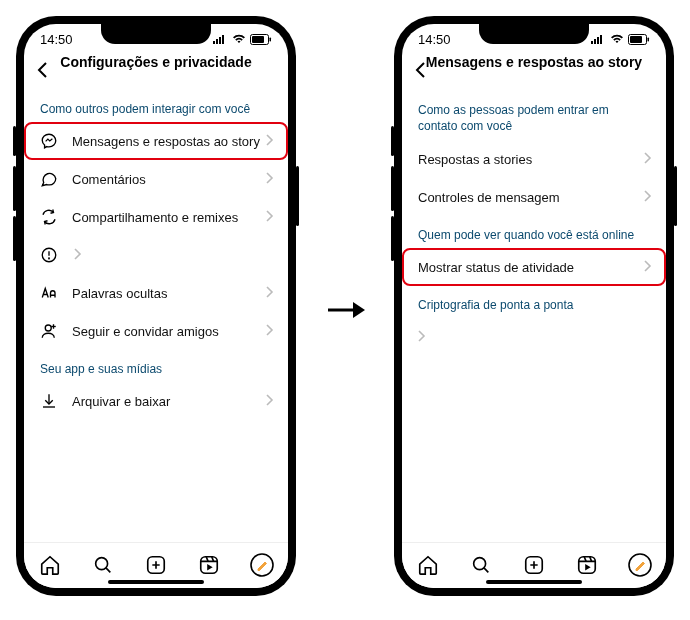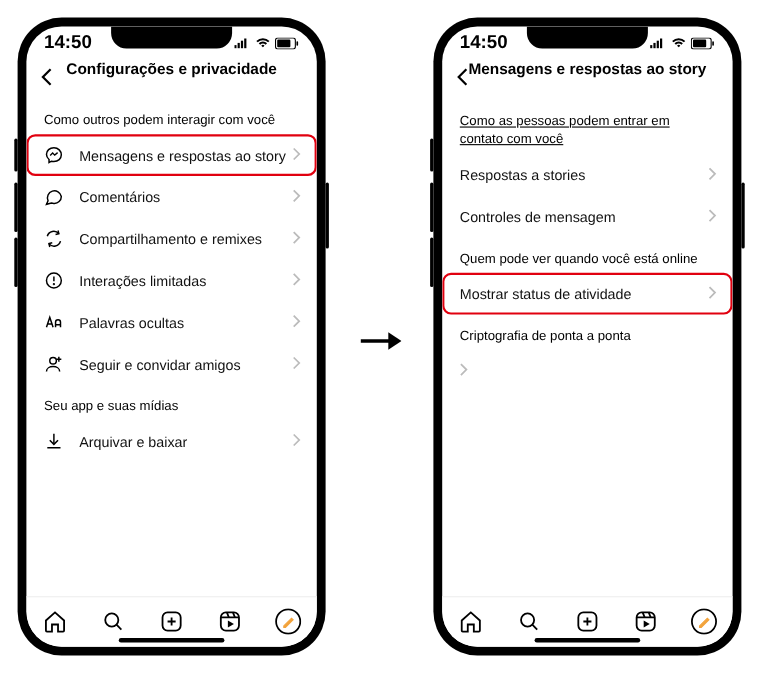--- a/index.html
+++ b/index.html
@@ -9,30 +9,30 @@
   .phone.left  { left: 16px; }
   .phone.right { right: 16px; }
   .side-button { position: absolute; background:#000; border-radius: 2px; }
   .btn-power { right:-3px; top:150px; width:3px; height:60px; }
   .btn-vol1  { left:-3px;  top:110px; width:3px; height:30px; }
   .btn-vol2  { left:-3px;  top:150px; width:3px; height:45px; }
   .btn-vol3  { left:-3px;  top:200px; width:3px; height:45px; }
   .screen { position: relative; width: 264px; height: 564px; border-radius: 32px; background: #fff; overflow: hidden; }
   .notch { position:absolute; top:0; left:50%; transform:translateX(-50%); width:110px; height:20px; background:#000; border-bottom-left-radius:14px; border-bottom-right-radius:14px; z-index:50; }
 
-  .status-bar { position:absolute; top:0; left:0; right:0; height:30px; display:flex; align-items:center; justify-content:space-between; padding:0 16px; font-size:17px; font-weight:700; z-index:40; }
+  .status-bar { position:absolute; top:0; left:0; right:0; height:30px; display:flex; align-items:center; justify-content:space-between; padding:0 16px; font-size:13px; font-weight:400; z-index:40; }
   .status-right { display:flex; align-items:center; gap:4px; }
   .status-right svg { display:block; }
 
   .header { position:absolute; top:30px; left:0; right:0; height:36px; display:flex; align-items:flex-start; justify-content:center; }
   .header .back { position:absolute; left:10px; top:7px; }
   .header .title { font-size:14px; font-weight:700; }
 
   .content { position:absolute; top:66px; left:0; right:0; bottom:50px; overflow:hidden; }
-  .section-header { font-size:12px; color:#000000; padding: 12px 16px 6px; }
+  .section-header { font-size:12px; color:#0c4a6e; padding: 12px 16px 6px; }
   .row { display:flex; align-items:center; height:38px; padding:0 14px; font-size:13px; color:#111; position:relative; }
   .row .icon { width:22px; display:flex; align-items:center; justify-content:center; margin-right:12px; flex-shrink:0; }
   .row .label { flex:1; white-space:nowrap; overflow:hidden; text-overflow:ellipsis; }
   .row .meta  { font-size:12px; color:#999; margin-right:6px; }
   .row .chev  { flex-shrink:0; }
   .row.no-icon .label { margin-left: 2px; }
   .row.highlight { outline:2px solid #e1000f; outline-offset:-2px; border-radius:8px; }
 
   .tabbar { position:absolute; bottom:0; left:0; right:0; height:46px; border-top:1px solid #eee; display:flex; align-items:center; justify-content:space-around; padding-bottom:2px; background:#fff; }
   .tabbar .tab { width:26px; height:26px; display:flex; align-items:center; justify-content:center; }
@@ -129,21 +129,20 @@
 
 
         <div class="row">
           <span class="icon">
               <svg width="18" height="18" viewBox="0 0 24 24" fill="none" stroke="#000" stroke-width="1.8">
                 <circle cx="12" cy="12" r="9"></circle>
                 <line x1="12" y1="7" x2="12" y2="13"></line>
                 <circle cx="12" cy="16.5" r="0.5" fill="#000"></circle>
               </svg>
             </span>
-          <span class="label">Interações limitadas</span>
           <span class="chev"><svg width="10" height="12" viewBox="0 0 10 12">
                 <polyline points="3,1 8,6 3,11" fill="none" stroke="#bbb" stroke-width="1.6"></polyline>
               </svg></span>
         </div>
 
         <div class="row">
           <span class="icon">
               <svg width="18" height="18" viewBox="0 0 24 24" fill="none" stroke="#000" stroke-width="1.8">
                 <path d="M3 18 L7 6 L11 18 M4.5 14 H9.5"></path>
                 <path d="M14 18v-6a3 3 0 0 1 6 0v6 M14 15h6"></path>
@@ -271,21 +270,21 @@
       <div class="header">
         <span class="back">
           <svg width="18" height="18" viewBox="0 0 18 18">
               <polyline points="12,2 5,9 12,16" fill="none" stroke="#000" stroke-width="2"></polyline>
             </svg>
         </span>
         <span class="title">Mensagens e respostas ao story</span>
       </div>
 
       <div class="content">
-        <div class="section-header" style="line-height:1.35;text-decoration:underline;">Como as pessoas podem entrar em contato com você</div>
+        <div class="section-header" style="line-height:1.35;">Como as pessoas podem entrar em contato com você</div>
 
         <div class="row no-icon">
           <span class="label">Respostas a stories</span>
           <span class="chev"><svg width="10" height="12" viewBox="0 0 10 12">
                 <polyline points="3,1 8,6 3,11" fill="none" stroke="#bbb" stroke-width="1.6"></polyline>
               </svg></span>
         </div>
         <div class="row no-icon">
           <span class="label">Controles de mensagem</span>
           <span class="chev"><svg width="10" height="12" viewBox="0 0 10 12">

